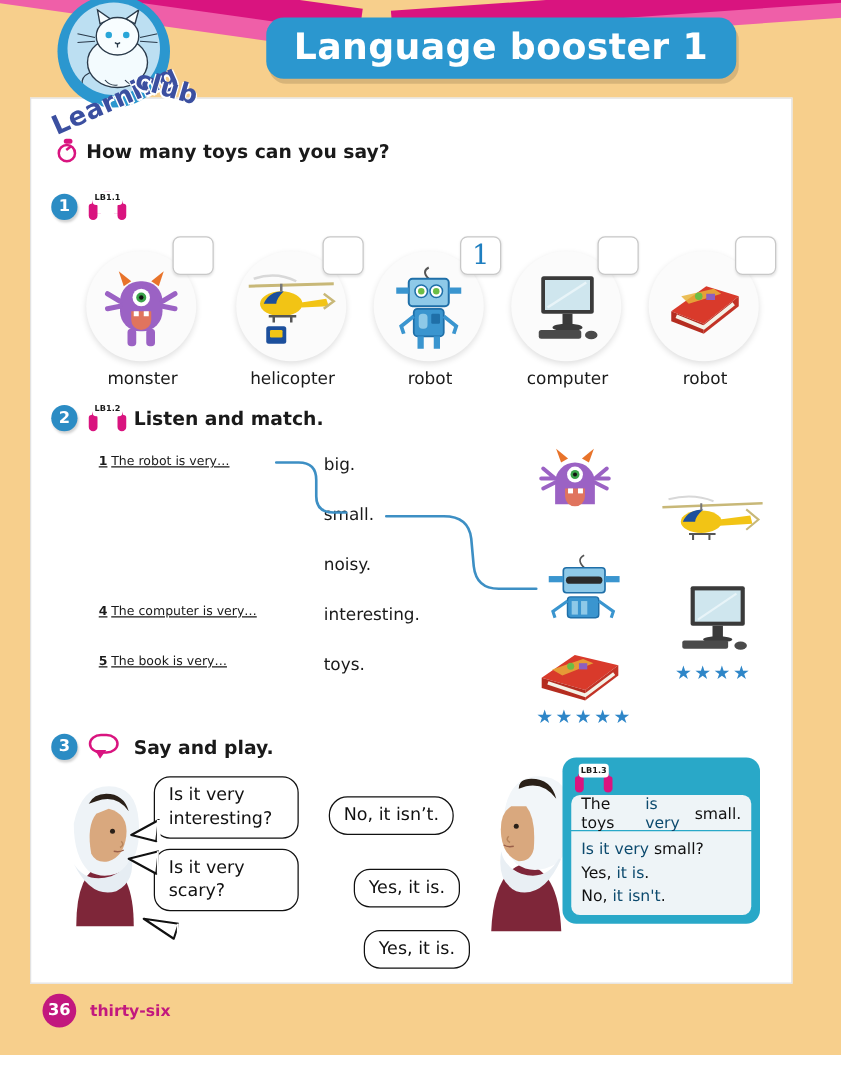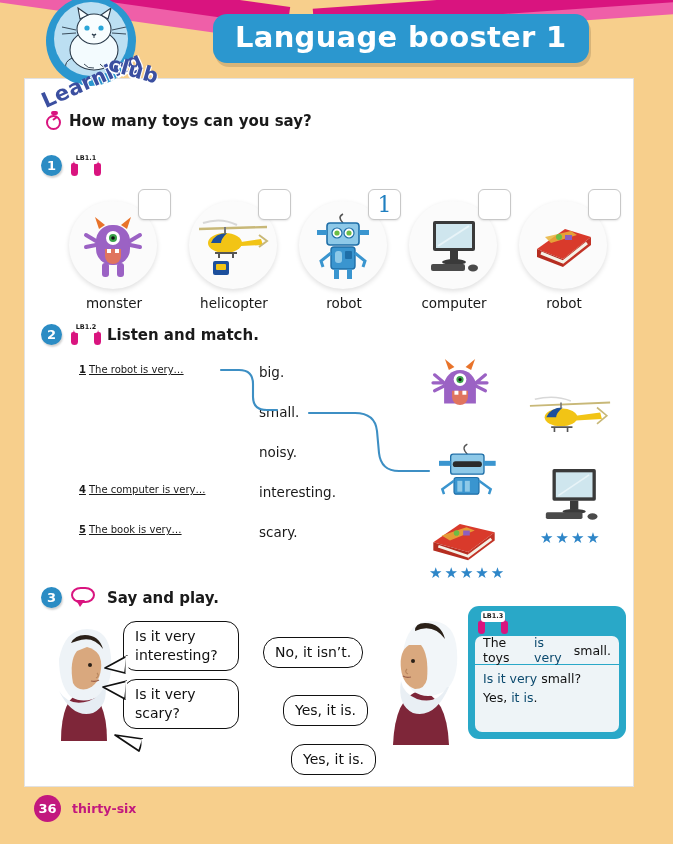--- a/index.html
+++ b/index.html
@@ -313,21 +313,21 @@
       <b>4</b><span>The computer is very…</span>
     </div>
     <div class="m-row" style="left:54px;top:445px;">
       <b>5</b><span>The book is very…</span>
     </div>
 
     <div class="m-right" style="left:234px;top:285px;">big.</div>
     <div class="m-right" style="left:234px;top:325px;">small.</div>
     <div class="m-right" style="left:234px;top:365px;">noisy.</div>
     <div class="m-right" style="left:234px;top:405px;">interesting.</div>
-    <div class="m-right" style="left:234px;top:445px;">scary.</div>
+    <div class="m-right" style="left:234px;top:445px;">toys.</div>
 
     <svg id="matchline" width="608" height="707">
       <path d="M196 291 L214 291 Q228 291 228 305 L228 318 Q228 331 242 331 L252 331" stroke="#3d8fc4" stroke-width="2.1" fill="none" stroke-linecap="round"></path>
       <path d="M284 334 L330 334 Q350 334 352 352 L354 374 Q356 392 374 392 L404 392" stroke="#3d8fc4" stroke-width="2.1" fill="none" stroke-linecap="round"></path>
     </svg>
 
     <div style="position:absolute;left:400px;top:272px;width:70px;height:62px;">
       <svg width="70" height="62" viewBox="0 0 88 78">
         <path d="M30 24 L25 10 L37 20 Z" fill="#e8732a"></path>
         <path d="M58 24 L63 10 L51 20 Z" fill="#e8732a"></path>
@@ -446,37 +446,38 @@
         <path d="M18 42 q4 -32 28 -32 q24 0 26 30 q2 28 -12 40 q-18 10 -32 0 q-12 -12 -10 -38 Z" fill="#f2f6f9"></path>
         <path d="M30 20 q18 -8 30 8 q-4 -16 -20 -16 q-10 0 -10 8 Z" fill="#2a2018"></path>
         <path d="M24 34 q-10 6 -8 24 q2 16 14 20 q10 0 12 -10 q2 -24 -6 -34 Z" fill="#d9a87e"></path>
         <circle cx="28" cy="50" r="2" fill="#2a2018"></circle>
         <path d="M22 58 q-3 3 1 5" stroke="#b8855c" stroke-width="1.2" fill="none"></path>
         <path d="M26 66 q-5 1 -8 -1" stroke="#9a5f49" stroke-width="1.2" fill="none"></path>
         <path d="M62 76 q-10 18 -30 12 q-14 -6 -16 -18 q-4 24 12 32 q22 6 36 -26 Z" fill="#e9eff4"></path>
       </svg>
     </div>
 
-    <div id="gbox" style="left:443px;top:527px;">
+    <div id="gbox" style="left:425px;top:527px;">
       <div class="tab">
         <div class="hp" style="left:0;top:0;">
           <div class="arc"></div>
             <div class="e el"></div>
             <div class="e er"></div>
           <div class="lbl">LB1.3</div>
         </div>
       </div>
       <div class="p1">
         <span>The toys </span>
           <span class="rd">is very</span>
           <span> small.</span>
       </div>
       <div class="p2">
         <div><span class="rd">Is it very</span><span> small?</span></div>
         <div><span>Yes, </span><span class="rd">it is</span><span>.</span></div>
+        <div><span>No, </span><span class="rd">it isn't</span>.</div>
       </div>
     </div>
 
   </div>
 
   <div id="pgnum">36</div>
   <div id="pgword">thirty-six</div>
   <div class="edge-bottom"></div>
 
 </div>

